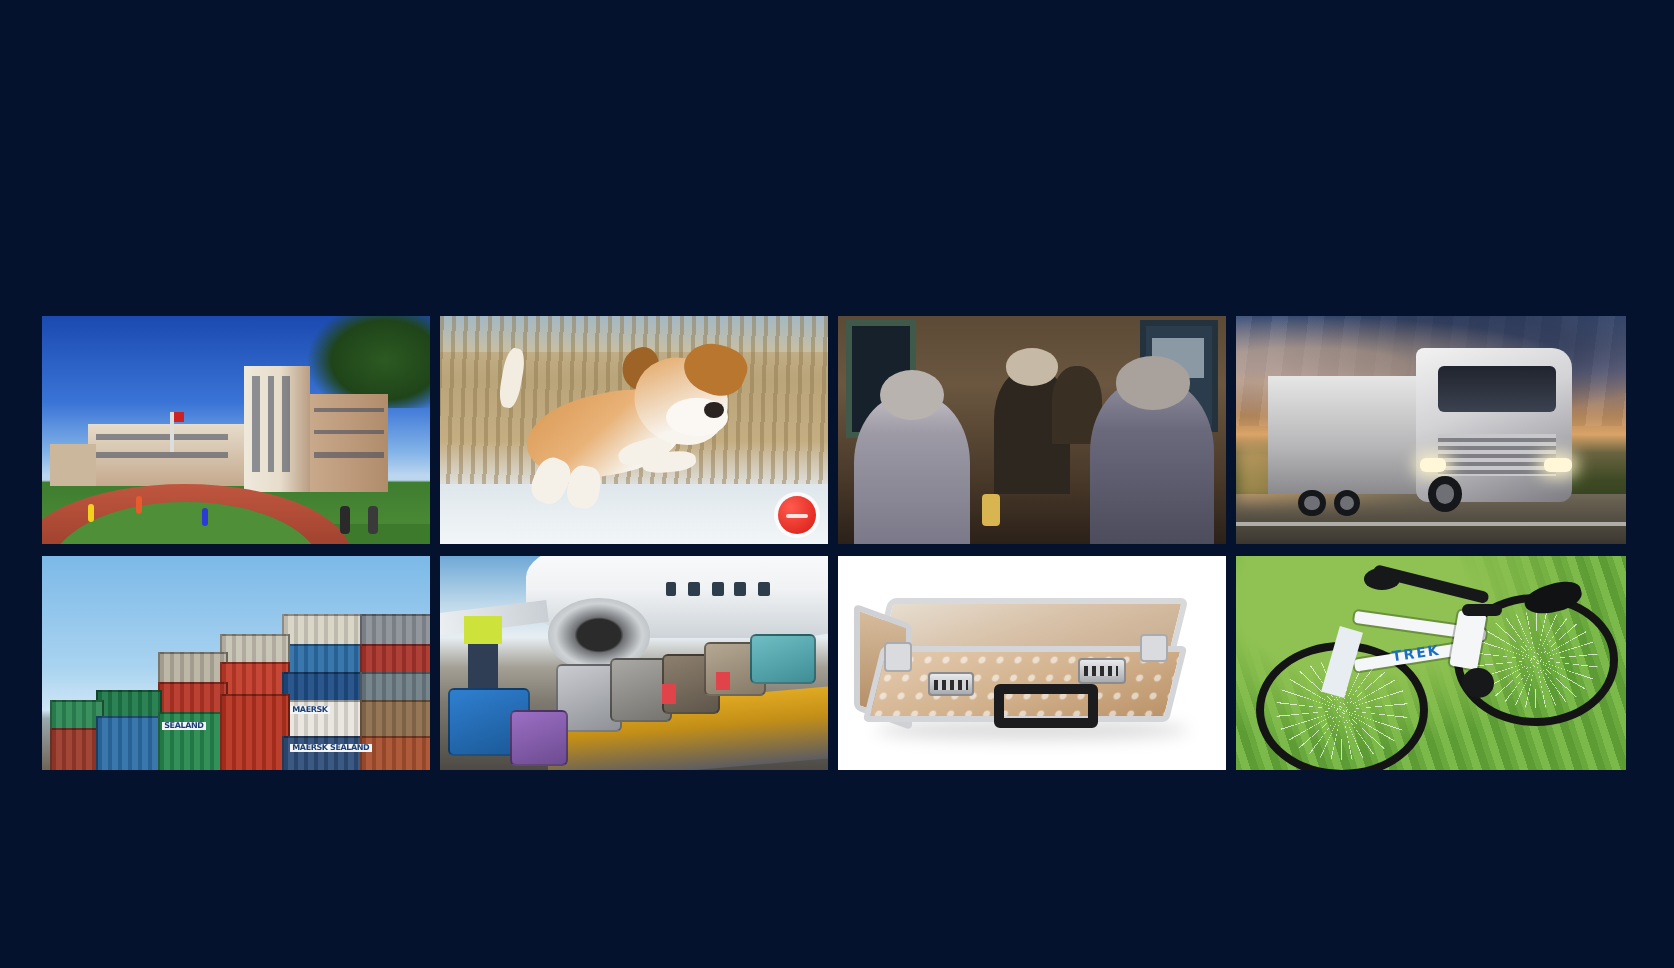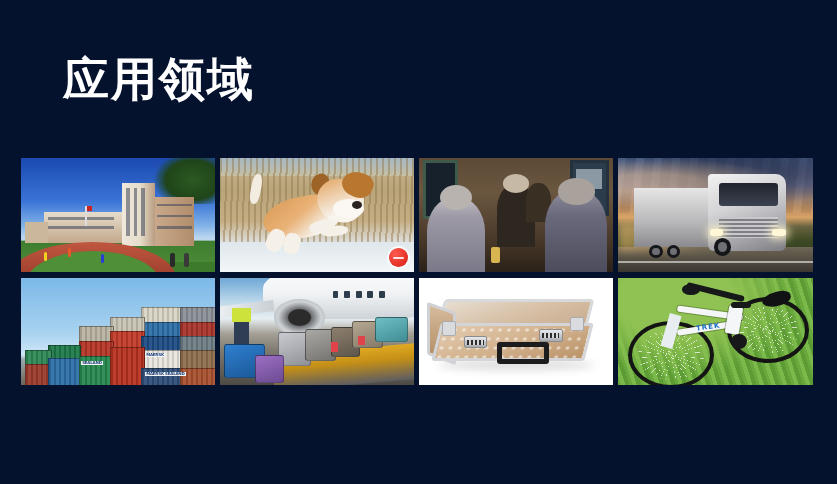--- a/index.html
+++ b/index.html
@@ -190,23 +190,20 @@
     background:#111214;transform:rotate(-14deg);}
   .bike .fork{position:absolute;background:#e8edf1;}
   .bike .logo{position:absolute;left:40%;top:42%;color:#1b6fc2;font-size:7px;font-weight:700;
     font-family:"DejaVu Sans","Liberation Sans",sans-serif;letter-spacing:1px;transform:rotate(-8deg);}
 </style>
 </head>
 <body style="background: rgb(5, 18, 46);">
 
 <div class="slide">
 
-  <div class="title-wrap">
-    <h1 class="slide-title">应用领域</h1>
-  </div>
 
   <div class="gallery">
 
     <div class="tile">
       <div class="ph campus">
         <div class="tree"></div>
         <div class="bld b3"></div>
         <div class="bld b4"></div>
         <div class="bld b1"></div>
         <div class="bld b2"></div>

